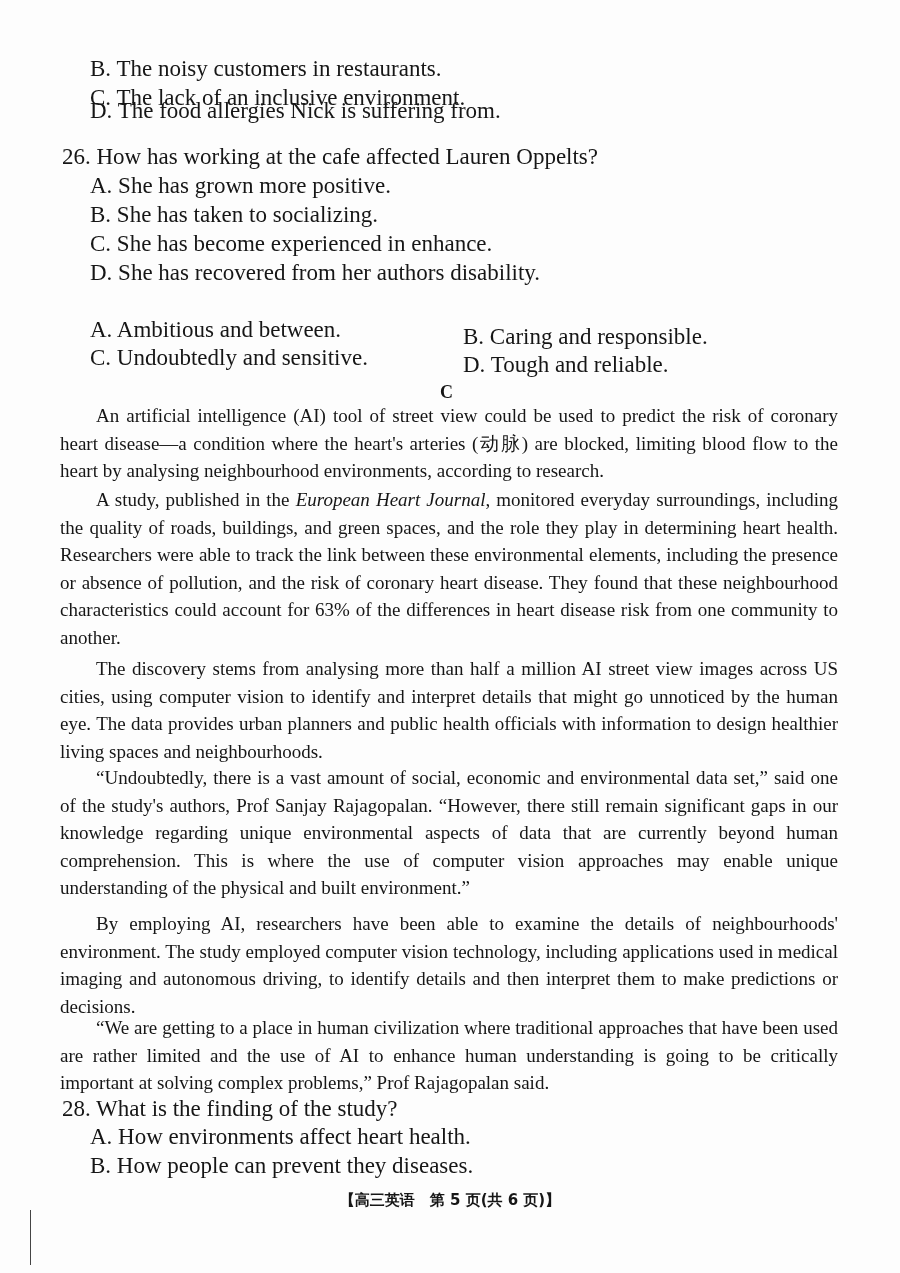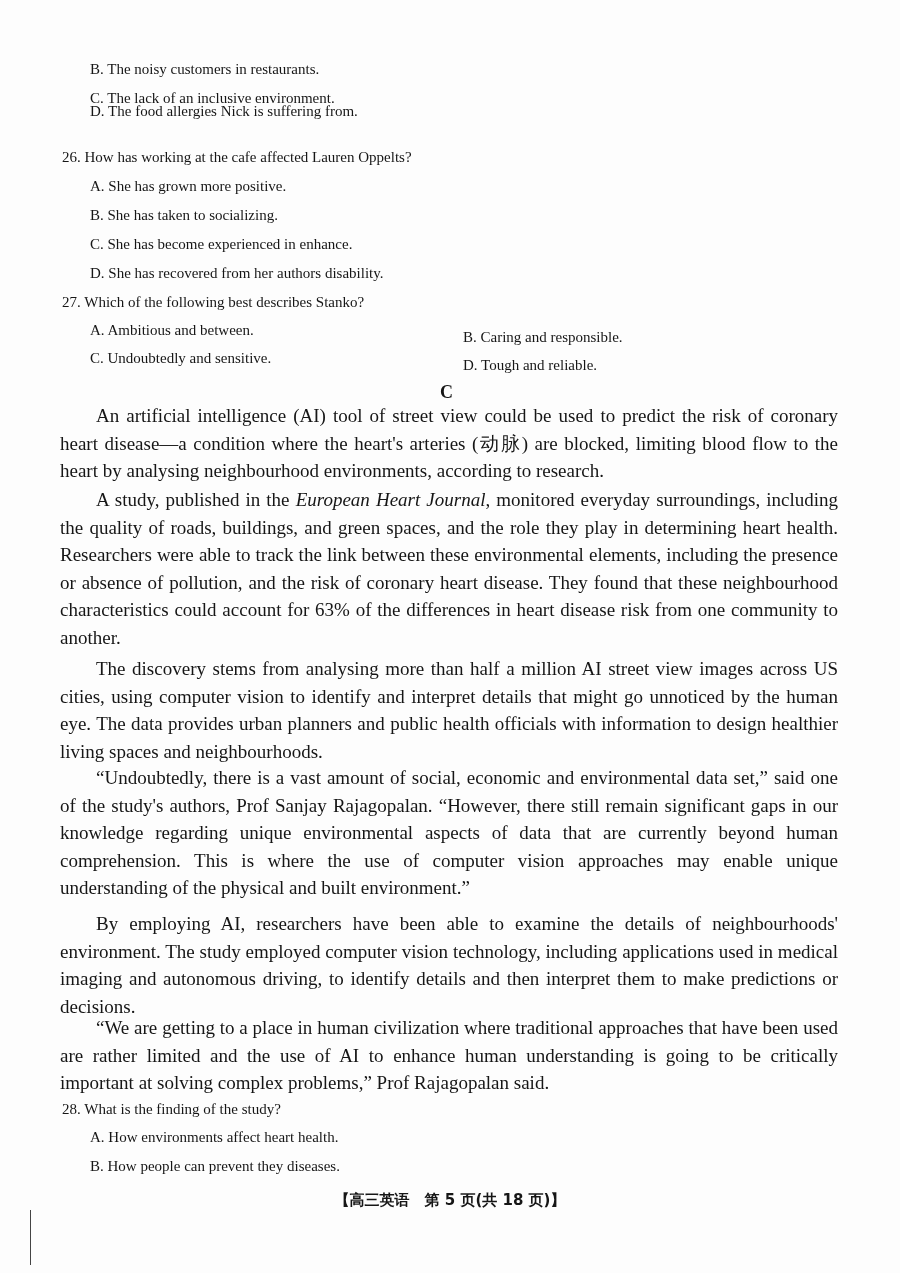--- a/index.html
+++ b/index.html
@@ -4,21 +4,21 @@
   <style>
     html, body { margin: 0; padding: 0; }
     body {
       width: 900px; height: 1273px; background: #fdfdfd; position: relative; overflow: hidden;
       font-family: "Liberation Serif", "DejaVu Serif", serif; color: #161616;
     }
     .left-margin-line {
       position: absolute; left: 30px; top: 1210px; width: 1px; height: 55px; background: #444;
     }
     .page { position: absolute; left: 0; top: 0; width: 900px; height: 1273px; }
-    .line { position: absolute; font-size: 15px; white-space: nowrap; line-height: 22px; }
+    .line { position: absolute; font-size: 23px; white-space: nowrap; line-height: 22px; }
     .q { left: 62px; }
     .opt { left: 90px; }
     .opt2 { left: 463px; }
     .para { position: absolute; left: 60px; width: 778px; font-size: 19px; line-height: 27.6px; text-align: justify; text-align-last: left; }
     .para .indent { display: inline-block; width: 36px; }
     .section { position: absolute; left: 440px; top: 382px; font-size: 18px; font-weight: bold; }
     .footer { position: absolute; left: 0; width: 900px; top: 1191px; text-align: center; font-size: 15px; font-family: "DejaVu Sans", sans-serif; font-weight: bold; }
     i { font-style: italic; }
   </style>
 </head>
@@ -29,34 +29,33 @@
   <div class="line opt" style="top:58px">B. The noisy customers in restaurants.</div>
   <div class="line opt" style="top:87px">C. The lack of an inclusive environment.</div>
   <div class="line opt" style="top:100px">D. The food allergies Nick is suffering from.</div>
 
   <div class="line q" style="top:146px">26. How has working at the cafe affected Lauren Oppelts?</div>
   <div class="line opt" style="top:175px">A. She has grown more positive.</div>
   <div class="line opt" style="top:204px">B. She has taken to socializing.</div>
   <div class="line opt" style="top:233px">C. She has become experienced in enhance.</div>
   <div class="line opt" style="top:262px">D. She has recovered from her authors disability.</div>
 
-  <div class="line q" style="top:291px">27. Which of the following best describes Stanko?</div>
   <div class="line opt" style="top:319px">A. Ambitious and between.</div>
   <div class="line opt2" style="top:326px">B. Caring and responsible.</div>
   <div class="line opt" style="top:347px">C. Undoubtedly and sensitive.</div>
   <div class="line opt2" style="top:354px">D. Tough and reliable.</div>
 
   <div class="section">C</div>
 
   <div class="para" style="top:402px"><span class="indent"></span><span>An artificial intelligence (AI) tool of street view could be used to predict the risk of coronary heart disease—a condition where the heart's arteries (动脉) are blocked, limiting blood flow to the heart by analysing neighbourhood environments, according to research.</span></div>
   <div class="para" style="top:486px"><span class="indent"></span><span>A study, published in the </span><i>European Heart Journal</i><span>, monitored everyday surroundings, including the quality of roads, buildings, and green spaces, and the role they play in determining heart health. Researchers were able to track the link between these environmental elements, including the presence or absence of pollution, and the risk of coronary heart disease. They found that these neighbourhood characteristics could account for 63% of the differences in heart disease risk from one community to another.</span></div>
   <div class="para" style="top:655px"><span class="indent"></span><span>The discovery stems from analysing more than half a million AI street view images across US cities, using computer vision to identify and interpret details that might go unnoticed by the human eye. The data provides urban planners and public health officials with information to design healthier living spaces and neighbourhoods.</span></div>
   <div class="para" style="top:764px"><span class="indent"></span><span>“Undoubtedly, there is a vast amount of social, economic and environmental data set,” said one of the study's authors, Prof Sanjay Rajagopalan. “However, there still remain significant gaps in our knowledge regarding unique environmental aspects of data that are currently beyond human comprehension. This is where the use of computer vision approaches may enable unique understanding of the physical and built environment.”</span></div>
   <div class="para" style="top:910px"><span class="indent"></span><span>By employing AI, researchers have been able to examine the details of neighbourhoods' environment. The study employed computer vision technology, including applications used in medical imaging and autonomous driving, to identify details and then interpret them to make predictions or decisions.</span></div>
   <div class="para" style="top:1014px"><span class="indent"></span><span>“We are getting to a place in human civilization where traditional approaches that have been used are rather limited and the use of AI to enhance human understanding is going to be critically important at solving complex problems,” Prof Rajagopalan said.</span></div>
 
   <div class="line q" style="top:1098px">28. What is the finding of the study?</div>
   <div class="line opt" style="top:1126px">A. How environments affect heart health.</div>
   <div class="line opt" style="top:1155px">B. How people can prevent they diseases.</div>
 
-  <div class="footer">【高三英语　第 5 页(共 18 页)】</div>
+  <div class="footer">【高三英语　第 5 页(共 6 页)】</div>
   <div class="left-margin-line"></div>
 </div>
 
 </body></html>

